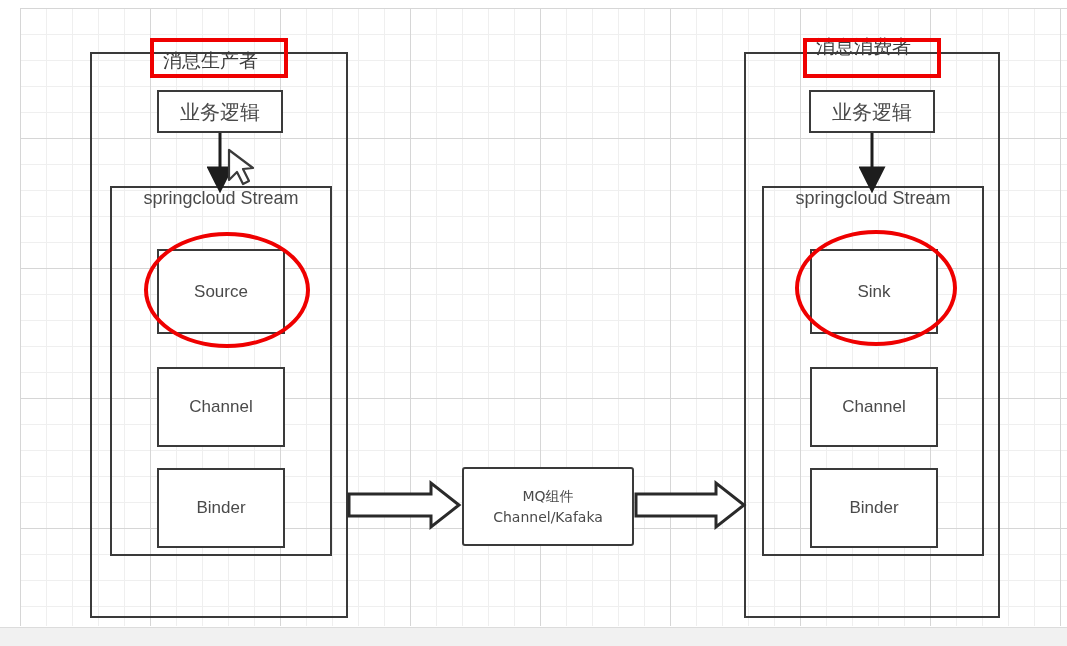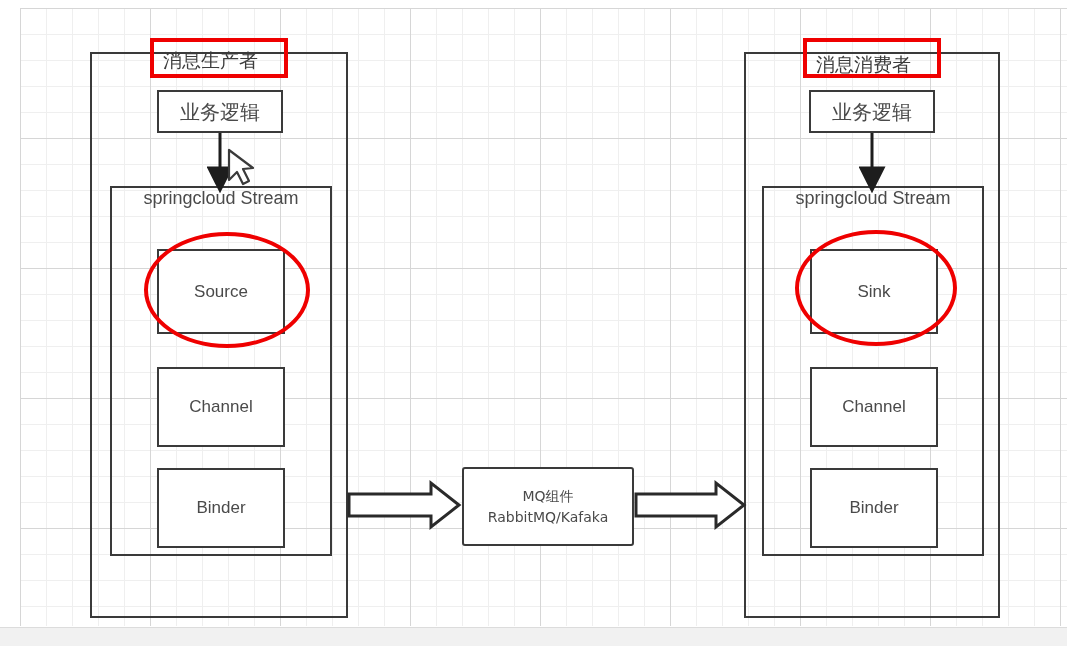--- a/index.html
+++ b/index.html
@@ -178,21 +178,21 @@
   <div class="box" style="left:157px; top:367px; width:128px; height:80px;">
     <div class="box-label">Channel</div>
   </div>
 
   <div class="box" style="left:157px; top:468px; width:128px; height:80px;">
     <div class="box-label">Binder</div>
   </div>
 
   <div class="panel" style="left:744px; top:52px; width:256px; height:566px;"></div>
 
-  <div class="title-text" style="left:816px; top:52px;">消息消费者</div>
+  <div class="title-text" style="left:816px; top:34px;">消息消费者</div>
 
   <div class="red-rect" style="left:803px; top:38px; width:138px; height:40px;"></div>
 
   <div class="box" style="left:809px; top:90px; width:126px; height:43px;">
     <div class="box-label cn">业务逻辑</div>
   </div>
 
   <div class="inner-panel" style="left:762px; top:186px; width:222px; height:370px;">
     <div class="panel-title">springcloud Stream</div>
   </div>
@@ -206,21 +206,21 @@
     <div class="box-label">Channel</div>
   </div>
 
   <div class="box" style="left:810px; top:468px; width:128px; height:80px;">
     <div class="box-label">Binder</div>
   </div>
 
   <div class="mq-box" style="left:462px; top:467px; width:172px; height:79px; border-radius:3px;">
     <div class="mq-label">
       <div>MQ组件</div>
-      <div>RabbitMQ/Kafaka</div>
+      <div>Channel/Kafaka</div>
     </div>
   </div>
 
   <svg class="overlay" viewBox="0 0 1067 646">
     <defs>
       <marker id="tri" markerWidth="9" markerHeight="9" refX="3.2" refY="4.5" orient="auto">
         <path d="M0,0 L9,4.5 L0,9 z" fill="#1d1d1d"></path>
       </marker>
     </defs>
 

